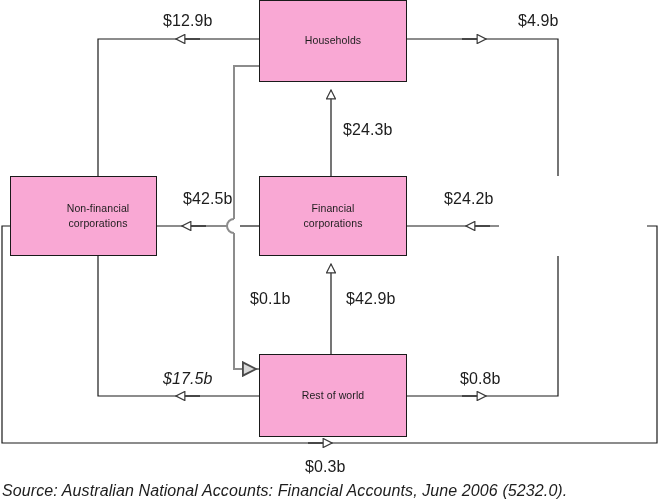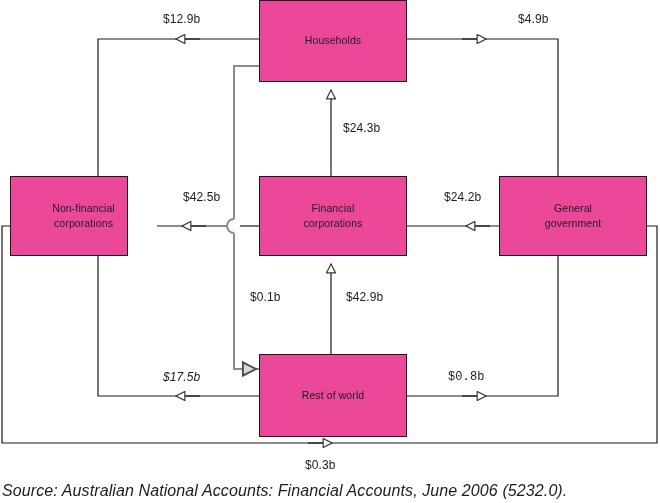--- a/index.html
+++ b/index.html
@@ -20,38 +20,38 @@
   #flow-svg {
     position: absolute;
     left: 0;
     top: 0;
     width: 660px;
     height: 503px;
   }
   .node-box {
     position: absolute;
     border: 1.4px solid #1a1a1a;
-    background: #ec4899;
+    background: #f9a8d4;
     box-sizing: border-box;
     display: flex;
     align-items: center;
     justify-content: center;
     z-index: 5;
   }
   .node-label {
     font-size: 10.5px;
     color: #1d1d1d;
     text-align: center;
     line-height: 1.45;
     letter-spacing: 0.1px;
     white-space: pre-line;
   }
   .flow-label {
     position: absolute;
-    font-size: 12px;
+    font-size: 16px;
     color: #1d1d1d;
     white-space: nowrap;
     z-index: 6;
     letter-spacing: 0.1px;
   }
   .source-note {
     position: absolute;
     left: 2px;
     top: 482px;
     font-size: 16px;
@@ -125,34 +125,30 @@
     <g>
       <path d="M 10 226 L 2 226 L 2 443 L 657 443 L 657 226 L 647 226" fill="none" stroke="#1a1a1a" stroke-width="1.2"></path>
       <path d="M 308 443 L 332 443" fill="none" stroke="#1a1a1a" stroke-width="1.2" marker-end="url(#arrow-open)"></path>
     </g>
   </svg>
 
   <div class="node-box" style="left:259px; top:0px; width:148px; height:82px;">
     <span class="node-label">Households</span>
   </div>
 
-  <div class="node-box" style="left:10px; top:176px; width:118px; height:80px;padding-left:29px;">
+  <div class="node-box" style="left:10px; top:176px; width:147px; height:80px;padding-left:29px;">
     <span class="node-label">Non-financial
 corporations</span>
   </div>
 
   <div class="node-box" style="left:259px; top:176px; width:148px; height:80px;">
     <span class="node-label">Financial
 corporations</span>
   </div>
 
-  <div class="node-box" style="left:499px; top:176px; width:148px; height:80px;">
-    <span class="node-label">General
-government</span>
-  </div>
 
   <div class="node-box" style="left:259px; top:354px; width:148px; height:83px;">
     <span class="node-label">Rest of world</span>
   </div>
 
   <div class="flow-label" style="left:163px; top:12px;">$12.9b</div>
 
   <div class="flow-label" style="left:470px; top:12px;margin-left:48px;">$4.9b</div>
 
   <div class="flow-label" style="left:343px; top:121px;">$24.3b</div>
@@ -160,19 +156,19 @@
   <div class="flow-label" style="left:183px; top:190px;">$42.5b</div>
 
   <div class="flow-label" style="left:444px; top:190px;">$24.2b</div>
 
   <div class="flow-label" style="left:250px; top:290px;">$0.1b</div>
 
   <div class="flow-label" style="left:346px; top:290px;">$42.9b</div>
 
   <div class="flow-label" style="left:163px; top:370px;font-style:italic;">$17.5b</div>
 
-  <div class="flow-label" style="left:448px; top:370px;font-family:Liberation Mono, monospace;">$0.8b</div>
+  <div class="flow-label" style="left:460px; top:370px;">$0.8b</div>
 
   <div class="flow-label" style="left:305px; top:458px;text-align:center;">$0.3b</div>
 
   <div class="source-note">Source: Australian National Accounts: Financial Accounts, June 2006 (5232.0).</div>
 
 </div>
 
 </body></html>

